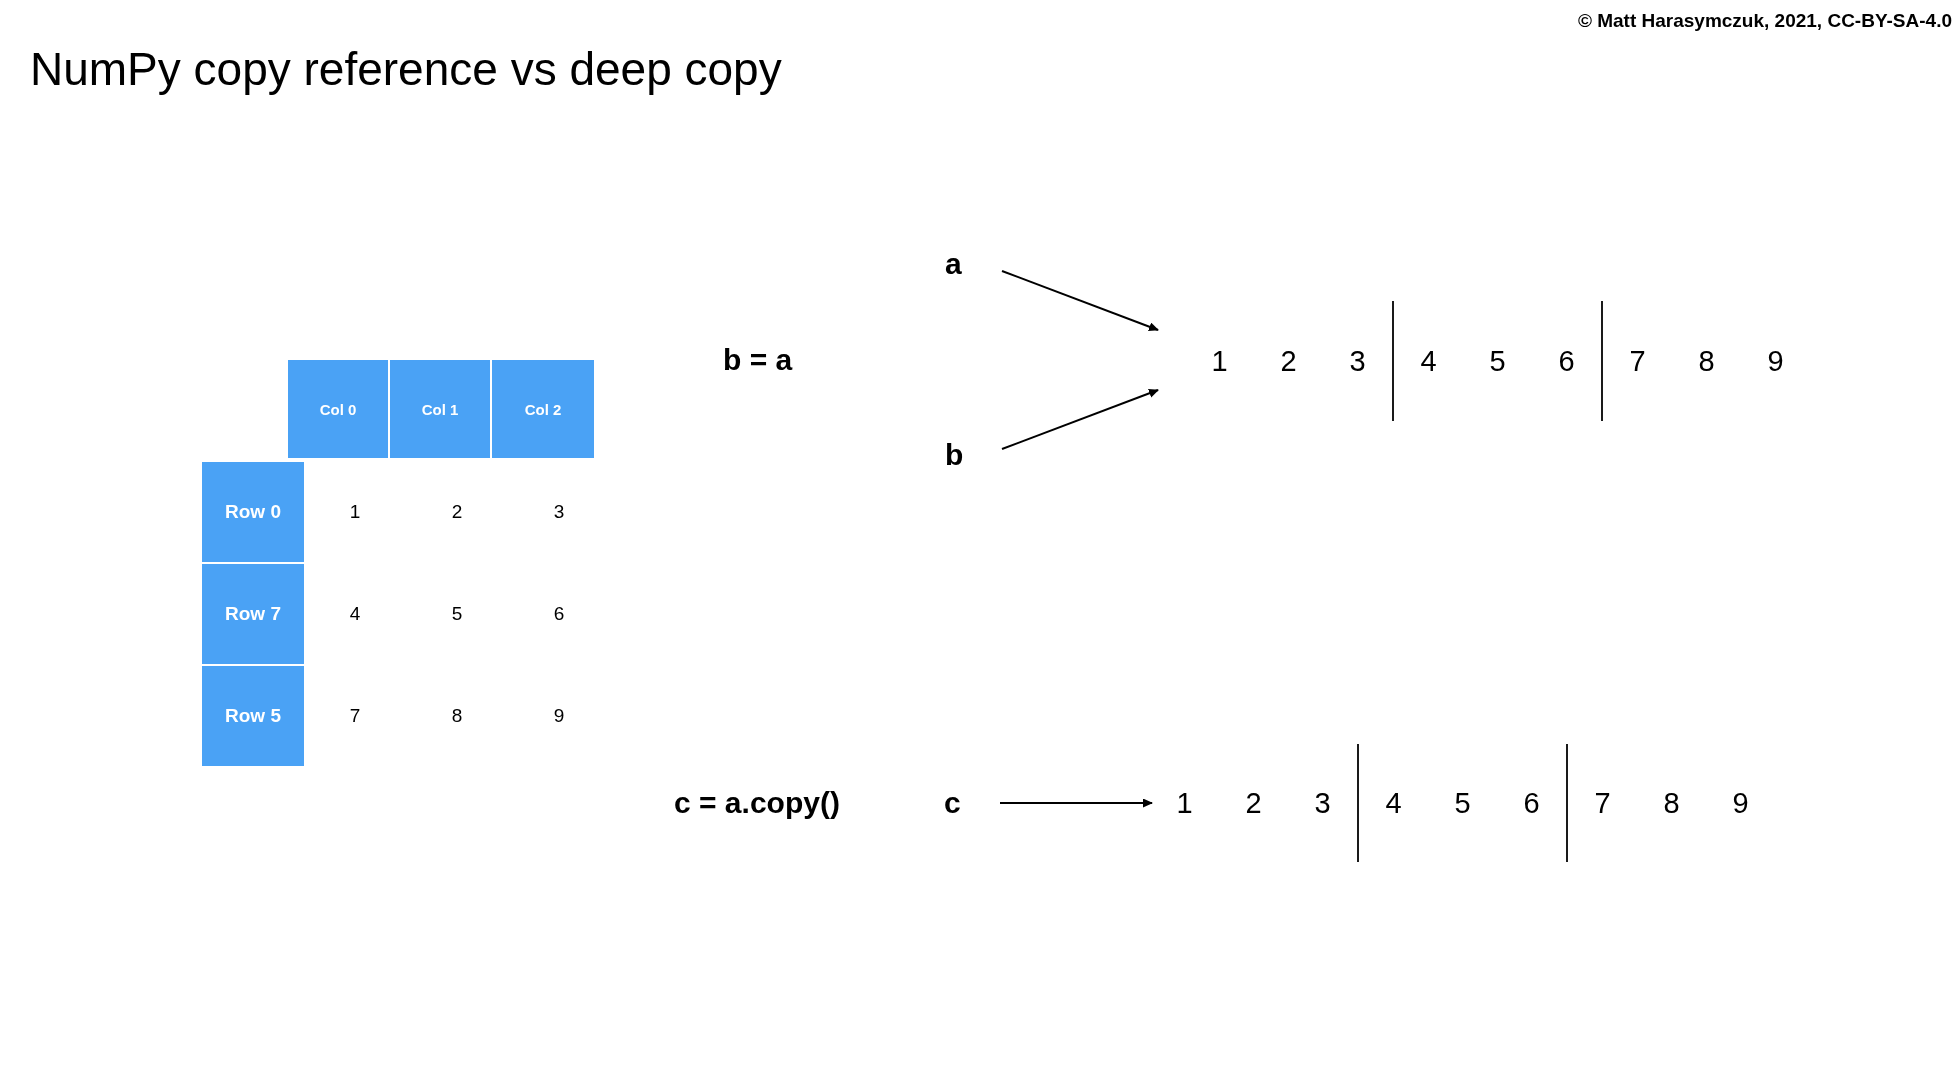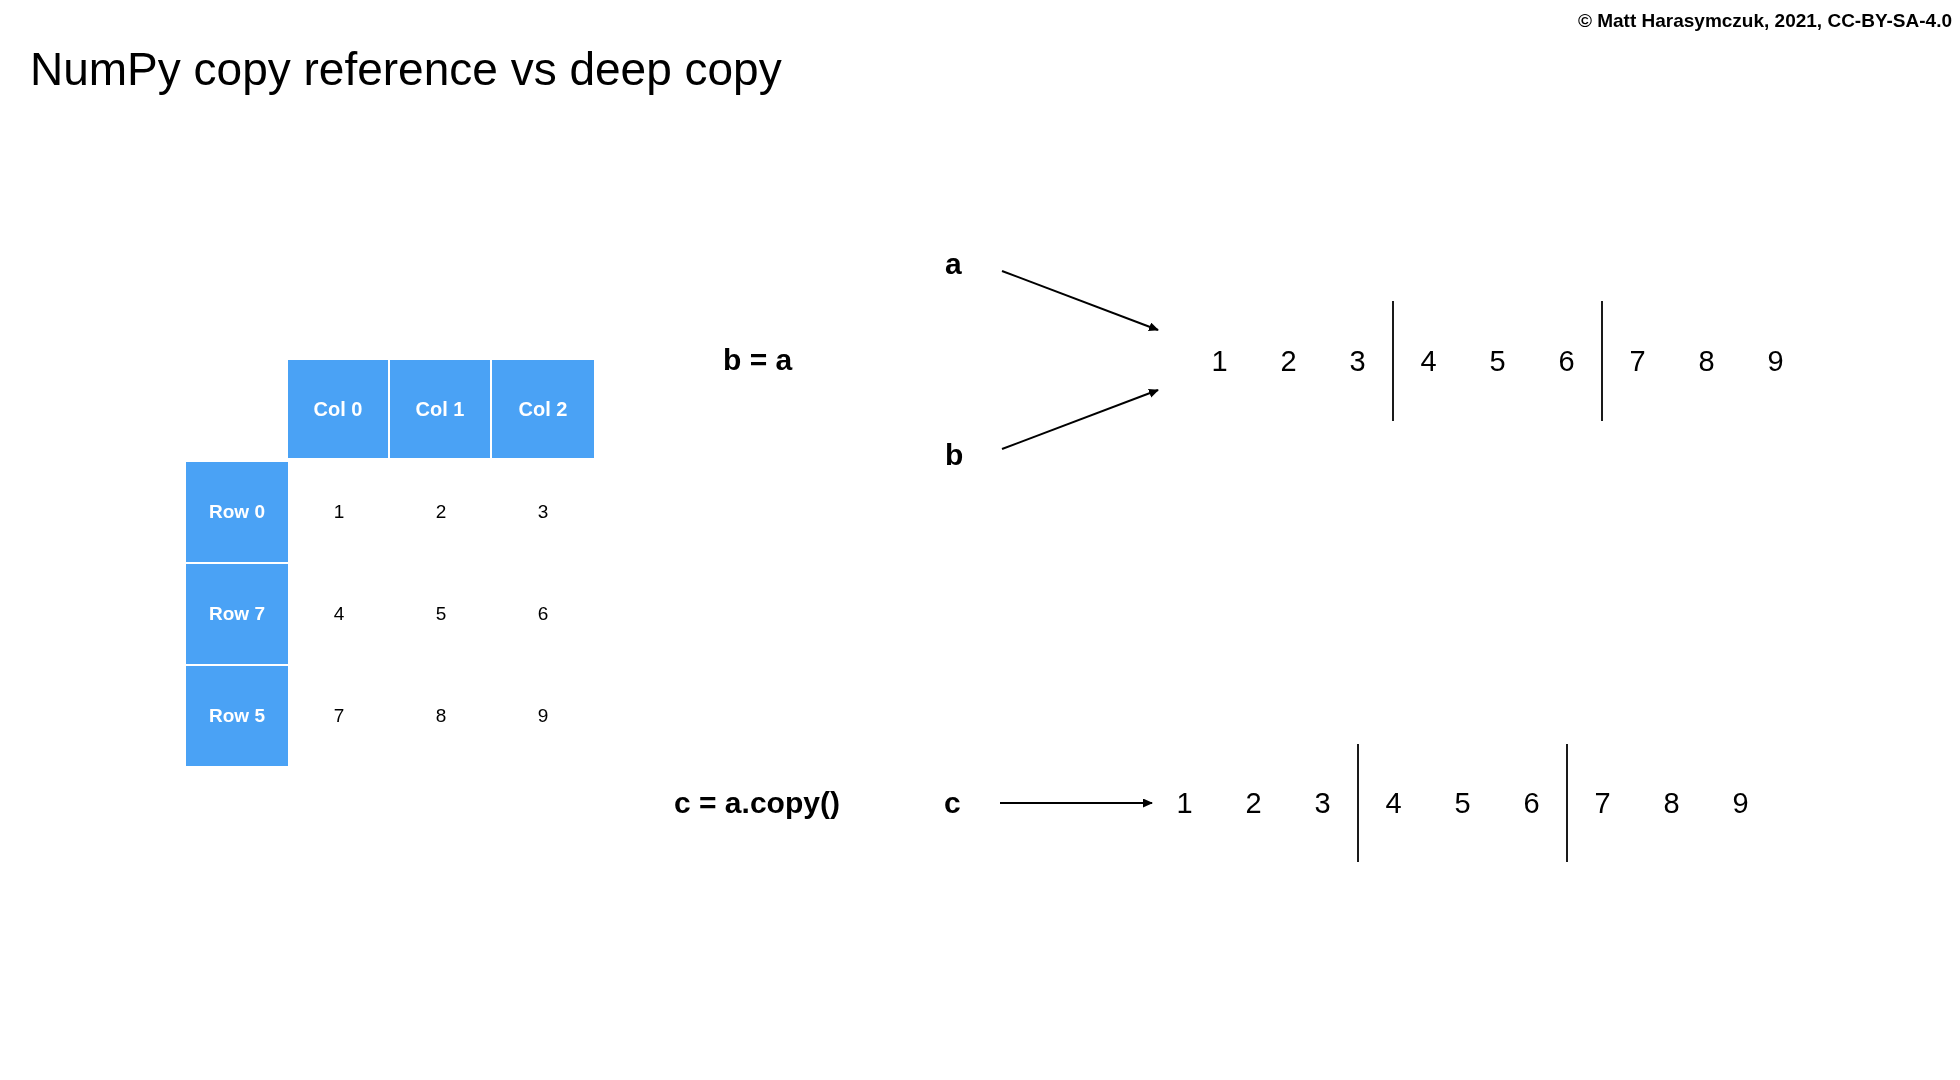--- a/index.html
+++ b/index.html
@@ -35,34 +35,34 @@
     position: absolute;
     left: 288px;
     top: 360px;
     display: flex;
   }
   .col-headers .hcell {
     width: 102px;
     height: 98px;
     background: var(--accent);
     color: #fff;
-    font-size: 20px;
+    font-size: 15px;
     font-weight: bold;
     display: flex;
     align-items: center;
     justify-content: center;
     border-right: 2px solid #fff;
   }
   .col-headers .hcell:last-child { border-right: none; }
   .body-rows {
     position: absolute;
     left: 186px;
     top: 462px;
   }
-  .trow { display: flex; height: 100px; margin-bottom: 2px; }
+  .trow { display: flex; height: 100px; margin-bottom: 2px; margin-left: 16px; }
   .trow .rhead {
     width: 102px;
     height: 100px;
     background: var(--accent);
     color: #fff;
     font-size: 19px;
     font-weight: bold;
     display: flex;
     align-items: center;
     justify-content: center;

